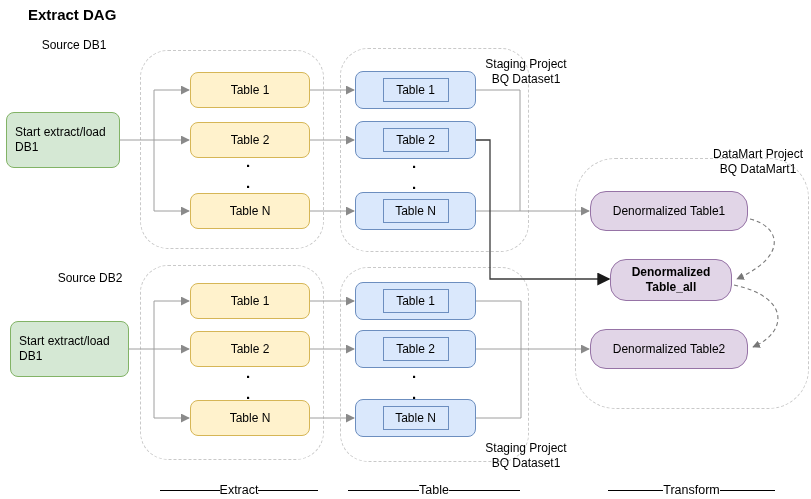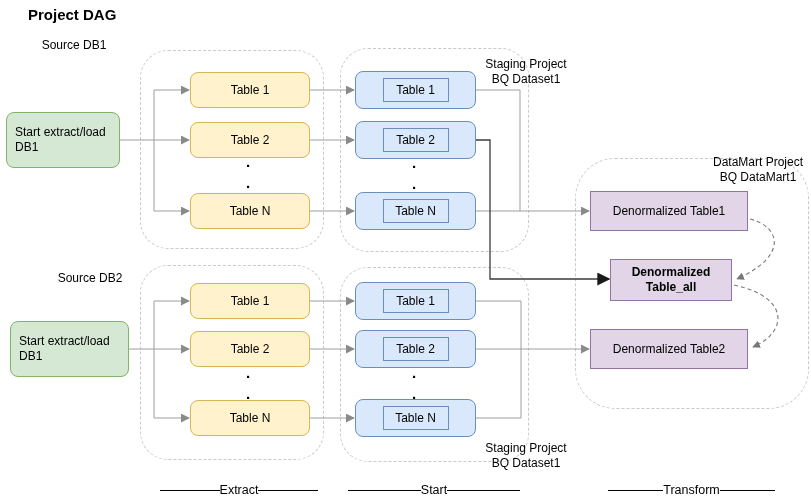--- a/index.html
+++ b/index.html
@@ -23,21 +23,21 @@
   .green{
     background:#d5e8d4;border:1px solid #82b366;border-radius:8px;
     justify-content:flex-start;padding-left:8px;text-align:left;
   }
   .yellow{background:#fff2cc;border:1px solid #d6b656;border-radius:8px;}
   .blue{background:#dae8fc;border:1px solid #6c8ebf;border-radius:8px;}
   .blue .inner{
     width:64px;height:22px;border:1px solid #6c8ebf;background:#dae8fc;
     display:flex;align-items:center;justify-content:center;
   }
-  .purple{background:#e1d5e7;border:1px solid #9673a6;border-radius:0;flex-direction:column;}
+  .purple{background:#e1d5e7;border:1px solid #9673a6;border-radius:16px;flex-direction:column;}
   .grp-label{font-size:12px;line-height:15px;text-align:center;z-index:4;}
   .dot{
     width:8px;height:20px;display:flex;align-items:flex-end;justify-content:center;
     font-size:15px;font-weight:700;line-height:6px;z-index:3;
   }
   .legend{display:flex;align-items:center;z-index:4;font-size:12.5px;}
   .legend .line{flex:1;height:0;border-top:1px solid #000;}
 </style>
 </head>
 <body>
@@ -93,34 +93,34 @@
     </g>
 
     <path d="M476 140 H490 V279 H609" stroke="#3b3b3b" stroke-width="1.3" fill="none" marker-end="url(#aDark)"></path>
 
     <g stroke="#7a7a7a" stroke-width="1.1" fill="none" stroke-dasharray="4 3">
       <path d="M750 219 C779 226 790 255 737 279" marker-end="url(#aSmall)"></path>
       <path d="M734 285 C790 297 788 332 753 347" marker-end="url(#aSmall)"></path>
     </g>
   </svg>
 
-  <div class="abs" id="title">Project DAG</div>
+  <div class="abs" id="title">Extract DAG</div>
 
   <div class="abs src-label" style="left:24px;top:38px;">Source DB1</div>
   <div class="abs src-label" style="left:40px;top:271px;">Source DB2</div>
 
   <div class="abs grp-label" style="left:478px;top:57px;width:96px;">
     <div>Staging Project</div>
     <div>BQ Dataset1</div>
   </div>
   <div class="abs grp-label" style="left:478px;top:441px;width:96px;">
     <div>Staging Project</div>
     <div>BQ Dataset1</div>
   </div>
-  <div class="abs grp-label" style="left:708px;top:155px;width:100px;">
+  <div class="abs grp-label" style="left:708px;top:147px;width:100px;">
     <div>DataMart Project</div>
     <div>BQ DataMart1</div>
   </div>
 
   <div class="abs node green" style="left:6px;top:112px;width:114px;height:56px;">
     <div>
       <div>Start extract/load</div>
       <div>DB1</div>
     </div>
   </div>
@@ -175,21 +175,21 @@
   </div>
   <div class="abs node purple" style="left:590px;top:329px;width:158px;height:40px;">Denormalized Table2</div>
 
   <div class="abs legend" style="left:160px;top:483px;width:158px;justify-content:flex-end;">
     <div class="line"></div>
     <span>Extract</span>
     <div class="line"></div>
   </div>
   <div class="abs legend" style="left:348px;top:483px;width:172px;">
     <div class="line"></div>
-    <span>Start</span>
+    <span>Table</span>
     <div class="line"></div>
   </div>
   <div class="abs legend" style="left:608px;top:483px;width:167px;">
     <div class="line"></div>
     <span>Transform</span>
     <div class="line"></div>
   </div>
 
 </div>
 

